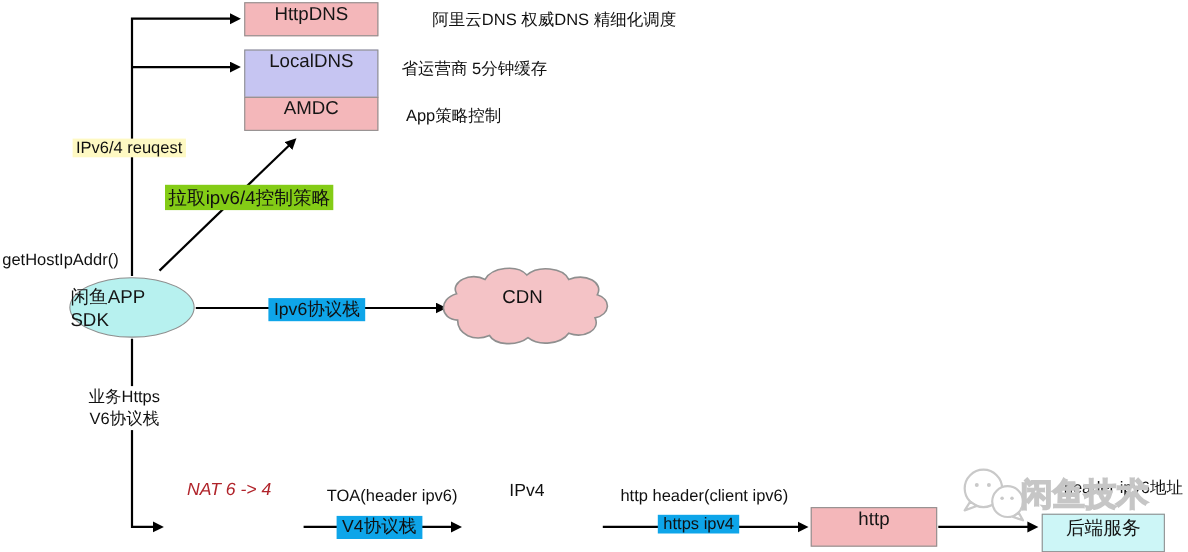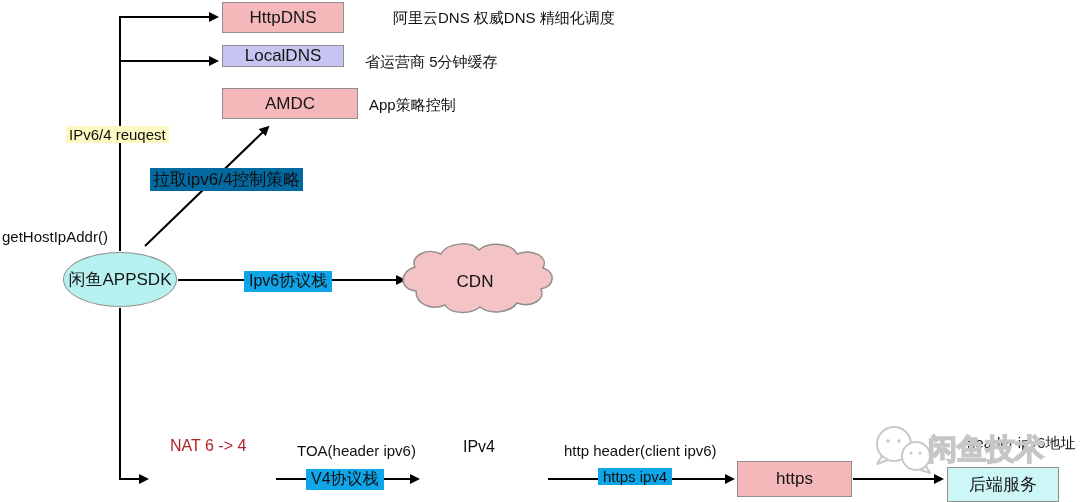--- a/index.html
+++ b/index.html
@@ -3,52 +3,52 @@
 <meta charset="utf-8">
 <style>
   html,body{margin:0;padding:0;background:#fff;}
   .canvas{
     position:relative;width:1080px;height:502px;background:#fff;overflow:hidden;
     font-family:"Liberation Sans","DejaVu Sans",sans-serif;color:#111;
   }
   .wires{position:absolute;left:0;top:0;width:1080px;height:502px;z-index:1;}
   .node{
     position:absolute;z-index:2;border:1px solid #8f8f8f;
-    display:flex;align-items:center;justify-content:center;
+    display:flex;align-items:flex-start;justify-content:center;
     font-size:17px;color:#151515;box-sizing:border-box;text-align:center;
   }
   .pink{background:#f4b7ba;}
   .purple{background:#c6c5f2;}
   .cyan{background:#b7f1ef;}
   .lightcyan{background:#cdf6f7;}
   .box-httpdns{left:222px;top:2px;width:122px;height:31px;}
-  .box-localdns{left:222px;top:45px;width:122px;height:22px;}
-  .box-amdc{left:222px;top:88px;width:136px;height:31px;}
+  .box-localdns{left:222px;top:45px;width:122px;height:44px;}
+  .box-amdc{left:222px;top:88px;width:122px;height:31px;}
   .box-aserver{left:422px;top:461px;width:126px;height:36px;}
   .box-mtop{left:737px;top:461px;width:115px;height:36px;}
   .box-backend{left:947px;top:467px;width:112px;height:35px;}
   .pill-lvs{left:151px;top:461px;width:124px;height:37px;border-radius:19px;}
   .ellipse-sdk{
     left:63px;top:252px;width:114px;height:55px;border-radius:50%;
-    line-height:21px;font-size:17px;
+    flex-direction:column;line-height:21px;font-size:17px;
   }
   .lbl{position:absolute;z-index:3;font-size:15px;white-space:nowrap;color:#101010;}
   .online{background:#0ea5e9;padding:0 5px;}
   .lbl-ipv64{left:66px;top:126px;background:#fef9c3;padding:0 3px;}
-  .lbl-pull{left:150px;top:168px;font-size:17px;background:#0369a1;padding:0 3px;text-align:right;}
+  .lbl-pull{left:150px;top:168px;font-size:17px;background:#84cc16;padding:0 3px;text-align:right;}
   .lbl-gethost{left:2px;top:228px;text-align:right;}
   .lbl-ipv6stack{left:244px;top:271px;font-size:16px;}
   .lbl-bizhttps{left:77px;top:351px;width:72px;text-align:center;line-height:20px;background:#fff;white-space:nowrap;}
-  .lbl-nat{left:170px;top:437px;font-size:16px;color:#b0232a;}
+  .lbl-nat{left:170px;top:437px;font-size:16px;color:#b0232a;font-style:italic;}
   .lbl-toa{left:297px;top:442px;}
   .lbl-v4stack{left:306px;top:469px;font-size:16px;}
   .lbl-ipv4{left:463px;top:438px;font-size:16px;}
   .lbl-httphdr{left:564px;top:442px;}
   .lbl-httpsipv4{left:598px;top:468px;}
-  .lbl-cdn{left:405px;top:272px;width:140px;text-align:center;font-size:17px;}
+  .lbl-cdn{left:405px;top:260px;width:140px;text-align:center;font-size:17px;}
   .lbl-clientip{left:967px;top:434px;z-index:2;}
   .watermark-text{
     position:absolute;left:928px;top:430px;z-index:5;
     font-size:29px;font-weight:700;letter-spacing:0px;
     color:rgba(255,255,255,0.88);
     -webkit-text-stroke:1.5px #c6c6c6;
   }
   .watermark-logo{position:absolute;left:864px;top:418px;z-index:5;}
 </style>
 </head>
@@ -87,34 +87,38 @@
   </div>
   <div class="node pink box-amdc">
     <span>AMDC</span>
   </div>
   <div class="node cyan ellipse-sdk">
     <span>闲鱼APP</span>
     <span>SDK</span>
   </div>
   <div class="lbl lbl-cdn">CDN</div>
   <div class="node pink box-mtop">
-    <span>https</span>
+    <span>http</span>
   </div>
   <div class="node lightcyan box-backend">
     <span>后端服务</span>
   </div>
 
   <div class="lbl" style="left:365px;top:9px;padding-left:28px;">阿里云DNS  权威DNS 精细化调度</div>
   <div class="lbl" style="left:365px;top:53px;">省运营商  5分钟缓存</div>
   <div class="lbl" style="left:369px;top:96px;">App策略控制</div>
 
   <div class="lbl lbl-ipv64">IPv6/4 reuqest</div>
   <div class="lbl lbl-pull">拉取ipv6/4控制策略</div>
   <div class="lbl lbl-gethost">getHostIpAddr()</div>
   <div class="lbl online lbl-ipv6stack">Ipv6协议栈</div>
+  <div class="lbl lbl-bizhttps">
+    <div>业务Https</div>
+    <div>V6协议栈</div>
+  </div>
   <div class="lbl lbl-nat">NAT 6 -&gt; 4</div>
   <div class="lbl lbl-toa">TOA(header ipv6)</div>
   <div class="lbl online lbl-v4stack">V4协议栈</div>
   <div class="lbl lbl-ipv4">IPv4</div>
   <div class="lbl lbl-httphdr">http header(client ipv6)</div>
   <div class="lbl online lbl-httpsipv4">https ipv4</div>
   <div class="lbl lbl-clientip">header ipv6地址</div>
 
   <svg class="watermark-logo" width="80" height="66" viewBox="0 0 80 66">
     <g stroke="#c9c9c9" stroke-width="2" fill="#ffffff">

